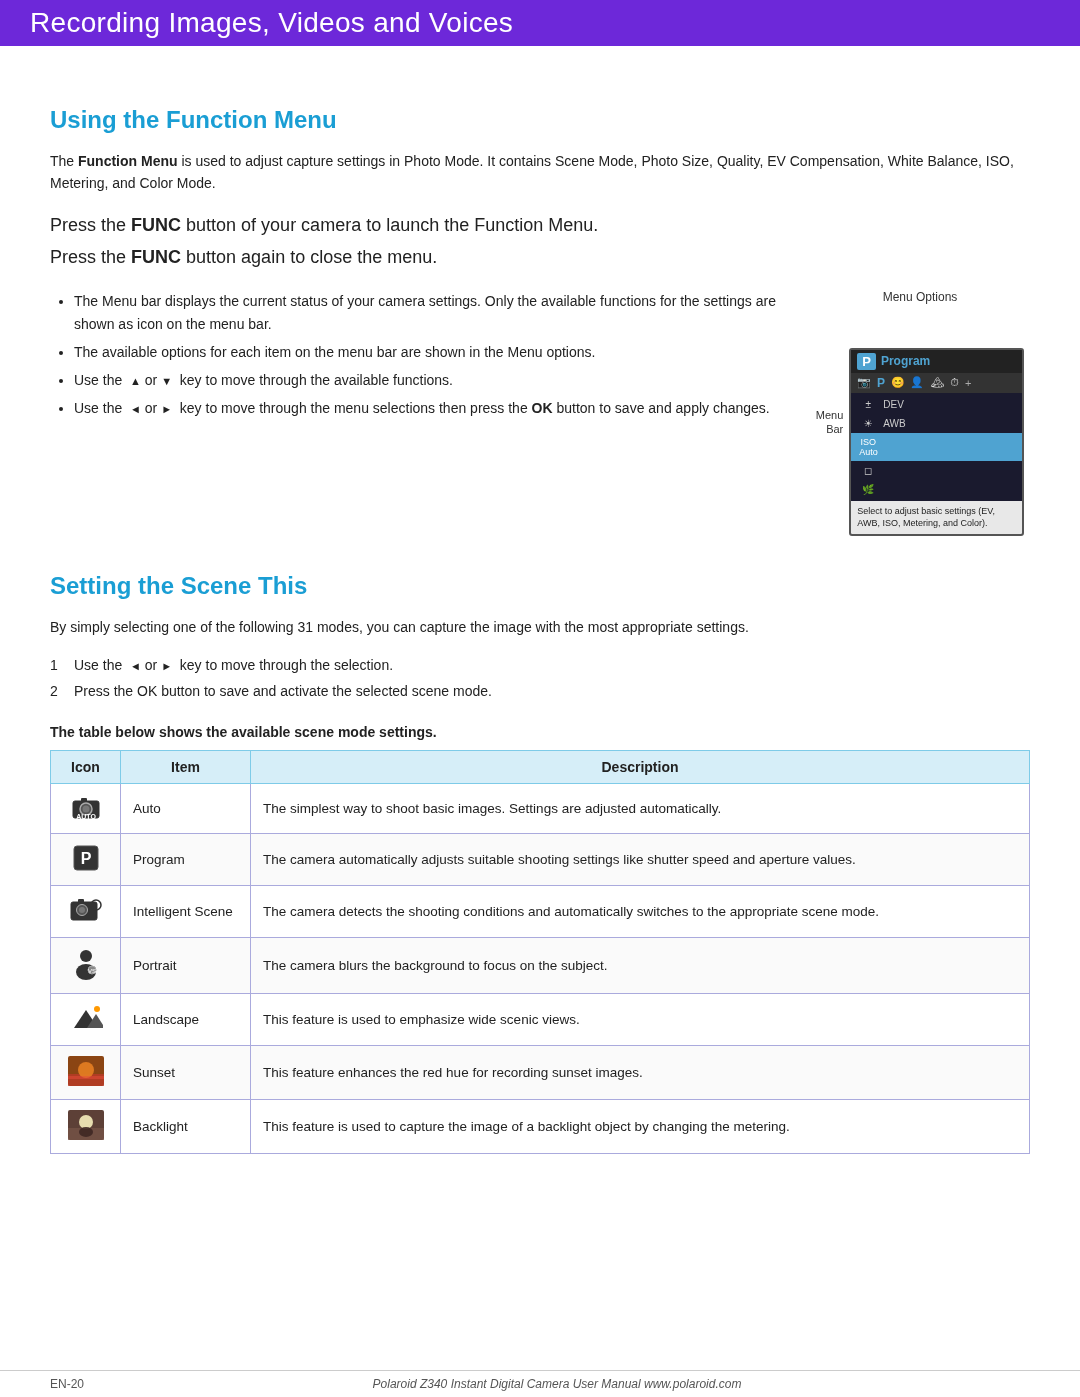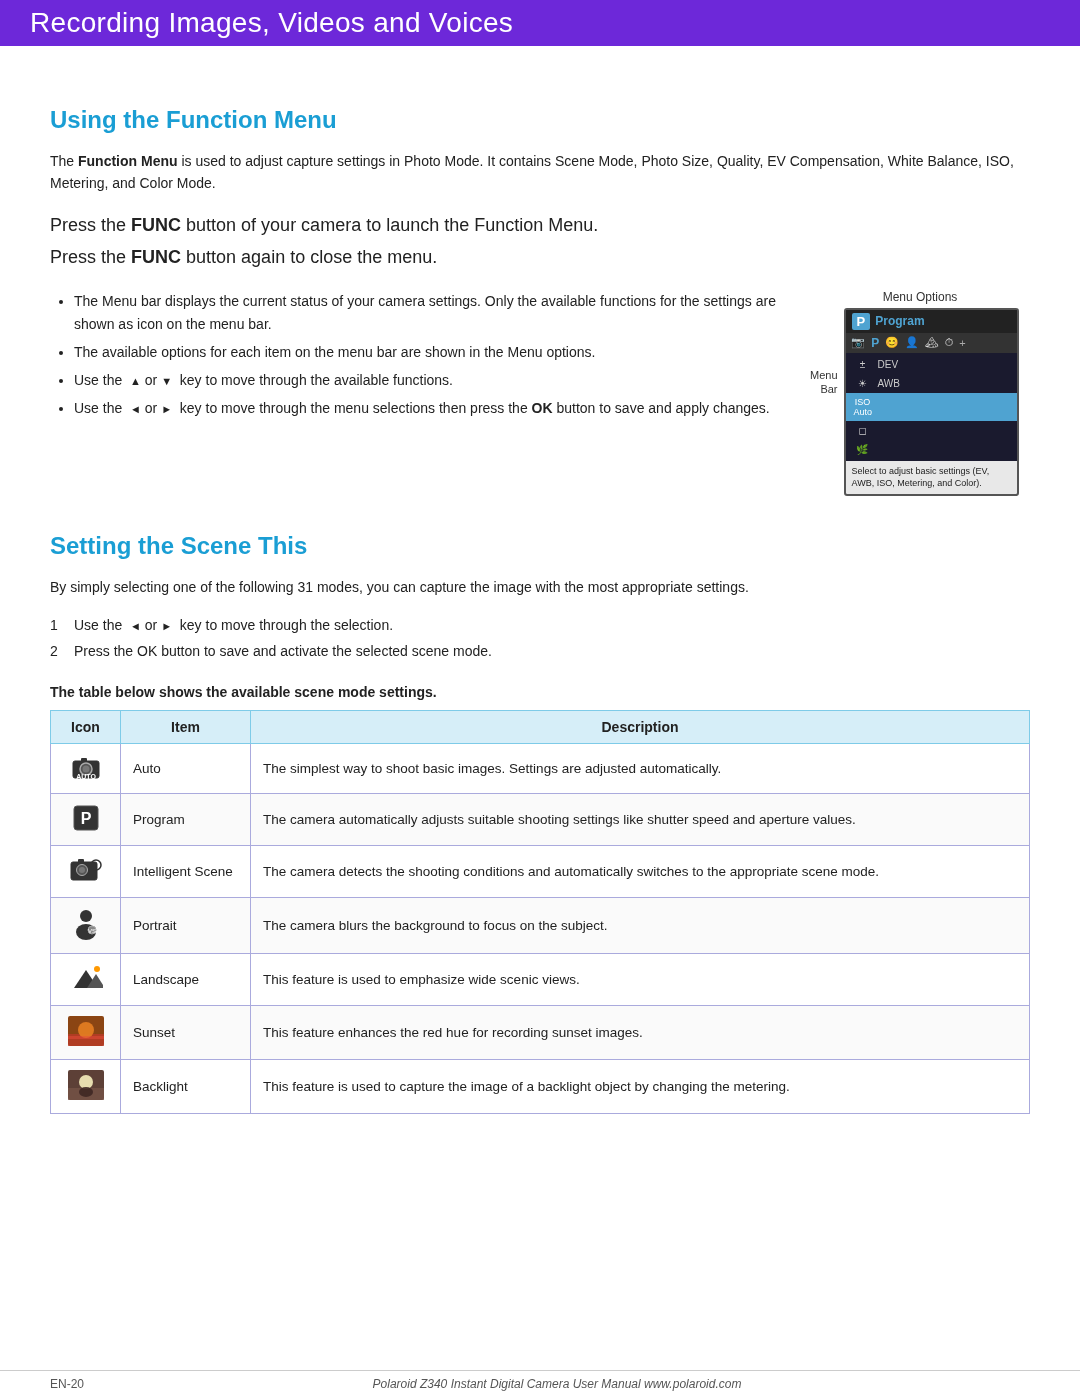--- a/index.html
+++ b/index.html
@@ -71,22 +71,24 @@
     }
 
     .func-menu-bullets ul li {
       margin-bottom: 4px;
     }
 
     
     .camera-ui-container {
       display: flex;
       flex-direction: column;
+      align-items: center;
       width: 220px;
       flex-shrink: 0;
+      gap: 40px;
     }
 
     .camera-ui-label-top {
       font-size: 12px;
       color: #333;
       text-align: center;
       margin-bottom: 4px;
     }
 
     .camera-ui-wrapper {

